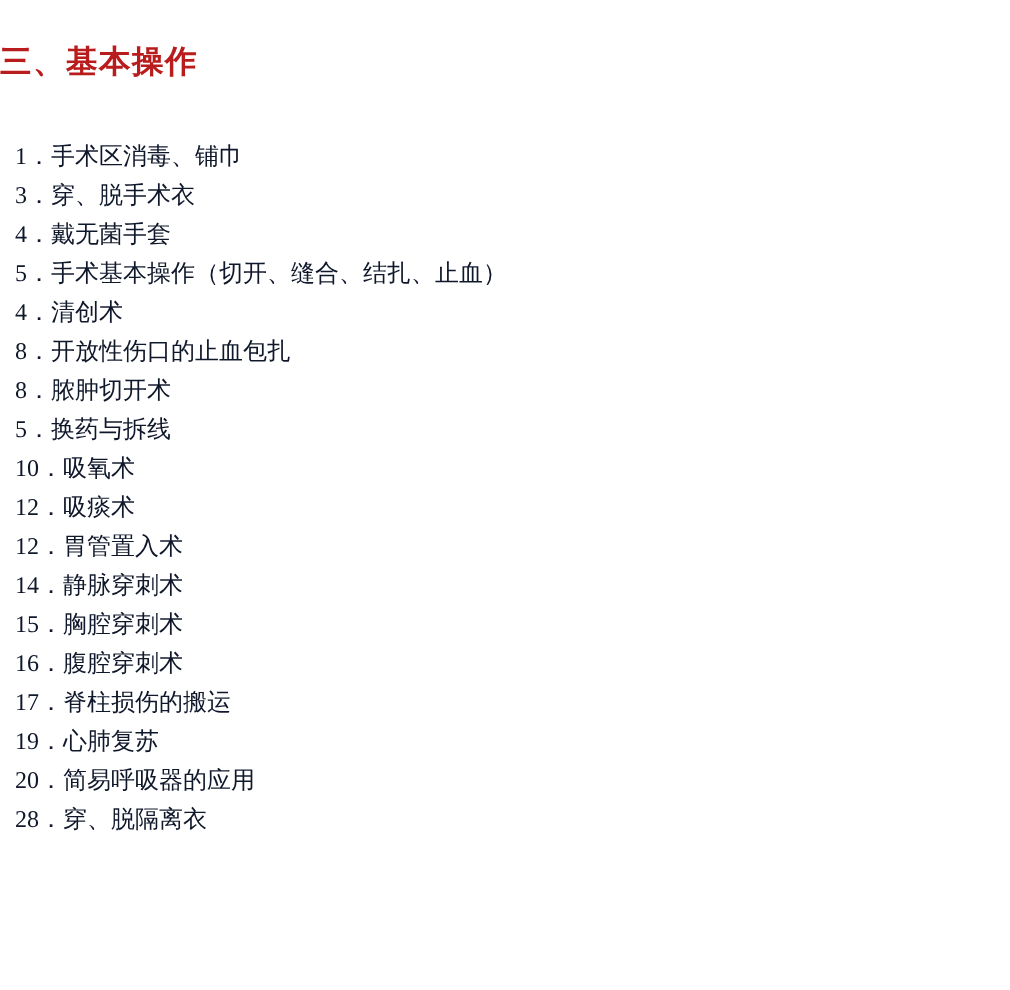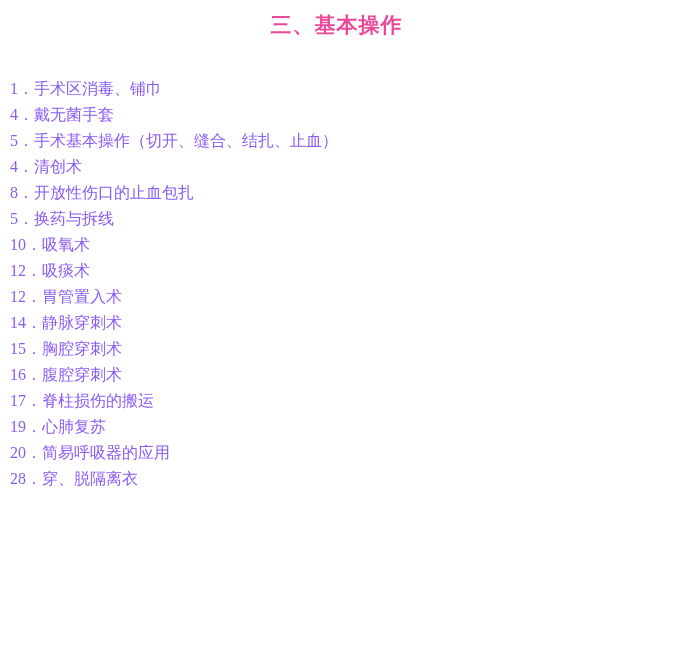--- a/index.html
+++ b/index.html
@@ -15,51 +15,52 @@
       color: #1a1a1a;
     }
     .doc-page {
       width: 673px;
       height: 660px;
       box-sizing: border-box;
       background: #ffffff;
     }
     .doc-title {
       margin: 0;
-      padding-top: 13px;
-      text-align: center;
+      padding-top: 29px;
       font-size: 21px;
       font-weight: bold;
       letter-spacing: 1px;
       line-height: 1.2;
-      color: #ec4899;
+      color: #b91c1c;
     }
     .doc-list {
       margin: 0;
       padding: 38px 0 0 10px;
     }
     .doc-list-item {
       font-size: 16px;
       line-height: 26px;
       height: 26px;
       white-space: nowrap;
-      color: #8b5cf6;
+      color: #0f172a;
     }
   </style>
 </head>
 <body>
 
 <div class="doc-page">
   <h1 class="doc-title">三、基本操作</h1>
   <div class="doc-list">
     <div class="doc-list-item">1．手术区消毒、铺巾</div>
+    <div class="doc-list-item">3．穿、脱手术衣</div>
     <div class="doc-list-item">4．戴无菌手套</div>
     <div class="doc-list-item">5．手术基本操作（切开、缝合、结扎、止血）</div>
     <div class="doc-list-item">4．清创术</div>
     <div class="doc-list-item">8．开放性伤口的止血包扎</div>
+    <div class="doc-list-item">8．脓肿切开术</div>
     <div class="doc-list-item">5．换药与拆线</div>
     <div class="doc-list-item">10．吸氧术</div>
     <div class="doc-list-item">12．吸痰术</div>
     <div class="doc-list-item">12．胃管置入术</div>
     <div class="doc-list-item">14．静脉穿刺术</div>
     <div class="doc-list-item">15．胸腔穿刺术</div>
     <div class="doc-list-item">16．腹腔穿刺术</div>
     <div class="doc-list-item">17．脊柱损伤的搬运</div>
     <div class="doc-list-item">19．心肺复苏</div>
     <div class="doc-list-item">20．简易呼吸器的应用</div>

